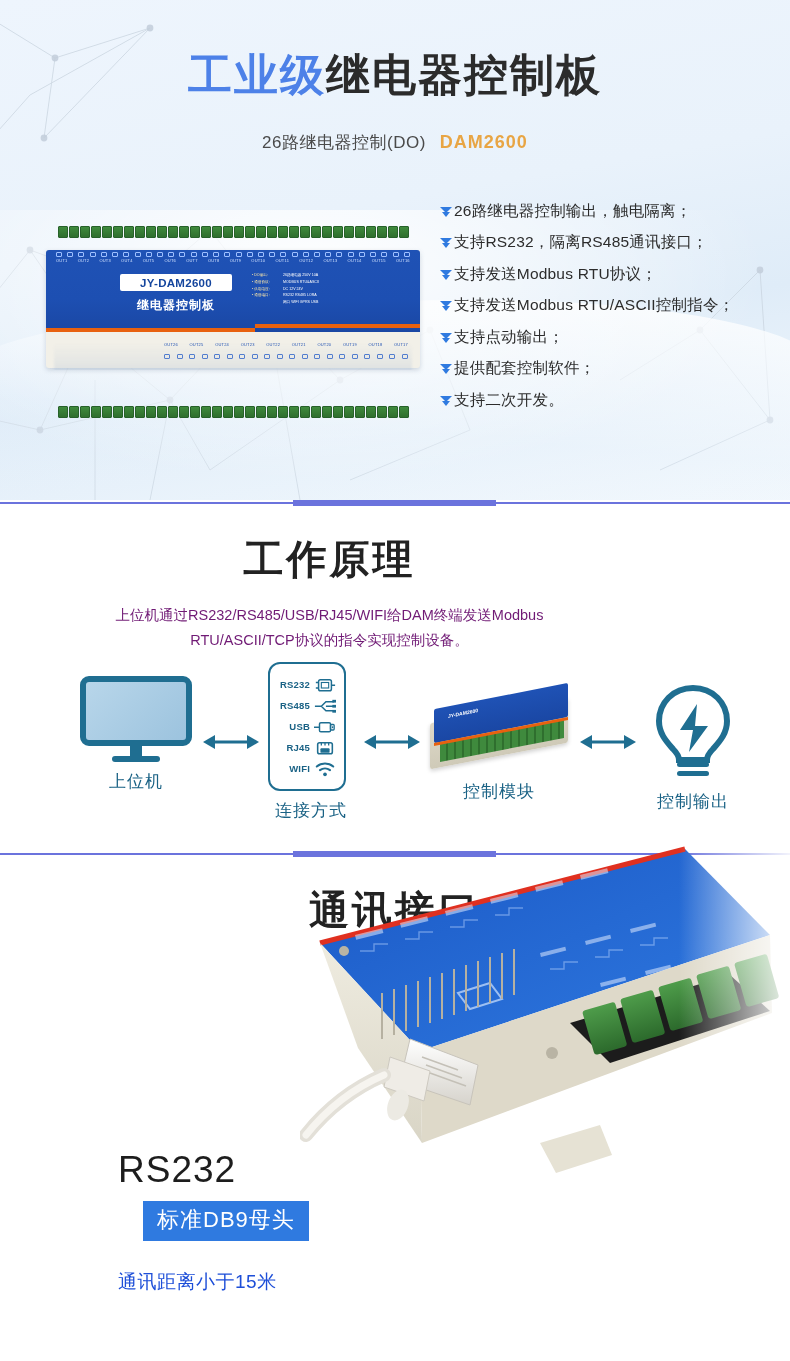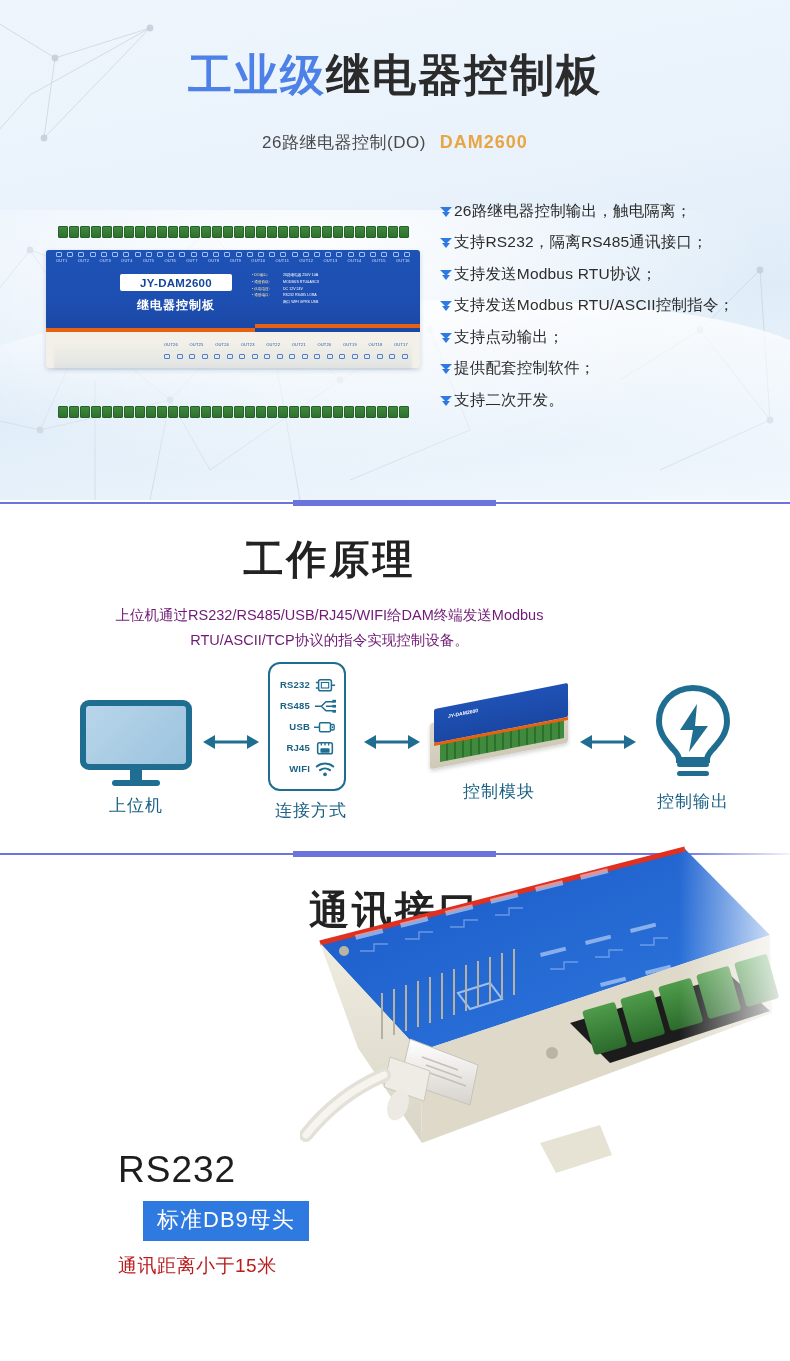--- a/index.html
+++ b/index.html
@@ -156,21 +156,21 @@
   .arrow { position:absolute; width:56px; height:20px; }
 
   
   .sec3 { position:relative; width:790px; height:503px; background:#fff; }
   .rs-block { position:absolute; left:118px; top:292px; }
   .rs-title { font-size:37px; color:#1d1d1d; letter-spacing:1px; font-weight:400; }
   .rs-badge {
     display:inline-block; background:#2f7ae0; color:#fff;
     font-size:22px; padding:4px 14px 6px; margin-top:10px; letter-spacing:1px;margin-left:25px;
   }
-  .rs-note { font-size:19px; color:#b91c1c; margin-top:12px; letter-spacing:.5px; }
+  .rs-note { font-size:19px; color:#1d4ed8; margin-top:28px; letter-spacing:.5px; }
 
   .photo { position:absolute; left:300px; top:-14px; width:500px; height:420px; }
 </style>
 </head>
 <body>
 
 <div class="page">
 
   <div class="hero">
 
@@ -466,21 +466,21 @@
     <div class="thin"></div>
       <div class="thick"></div>
   </div>
 
   <div class="sec2">
     <div class="sec-title">工作原理</div>
     <div class="sec-desc">上位机通过RS232/RS485/USB/RJ45/WIFI给DAM终端发送Modbus RTU/ASCII/TCP协议的指令实现控制设备。</div>
 
     <div class="flow">
 
-      <div class="flow-col" style="left:76px; top:28px; width:120px;text-align:center;">
+      <div class="flow-col" style="left:76px; top:4px; width:120px;text-align:center;">
         <div class="monitor">
           <div class="mon-screen"></div>
             <div class="mon-neck"></div>
             <div class="mon-base"></div>
         </div>
         <div class="flow-label">上位机</div>
       </div>
 
       <svg class="arrow" style="left:203px; top:60px;" viewBox="0 0 56 20">
         <line x1="10" y1="10" x2="46" y2="10" stroke="#1f6e91" stroke-width="3"></line>

